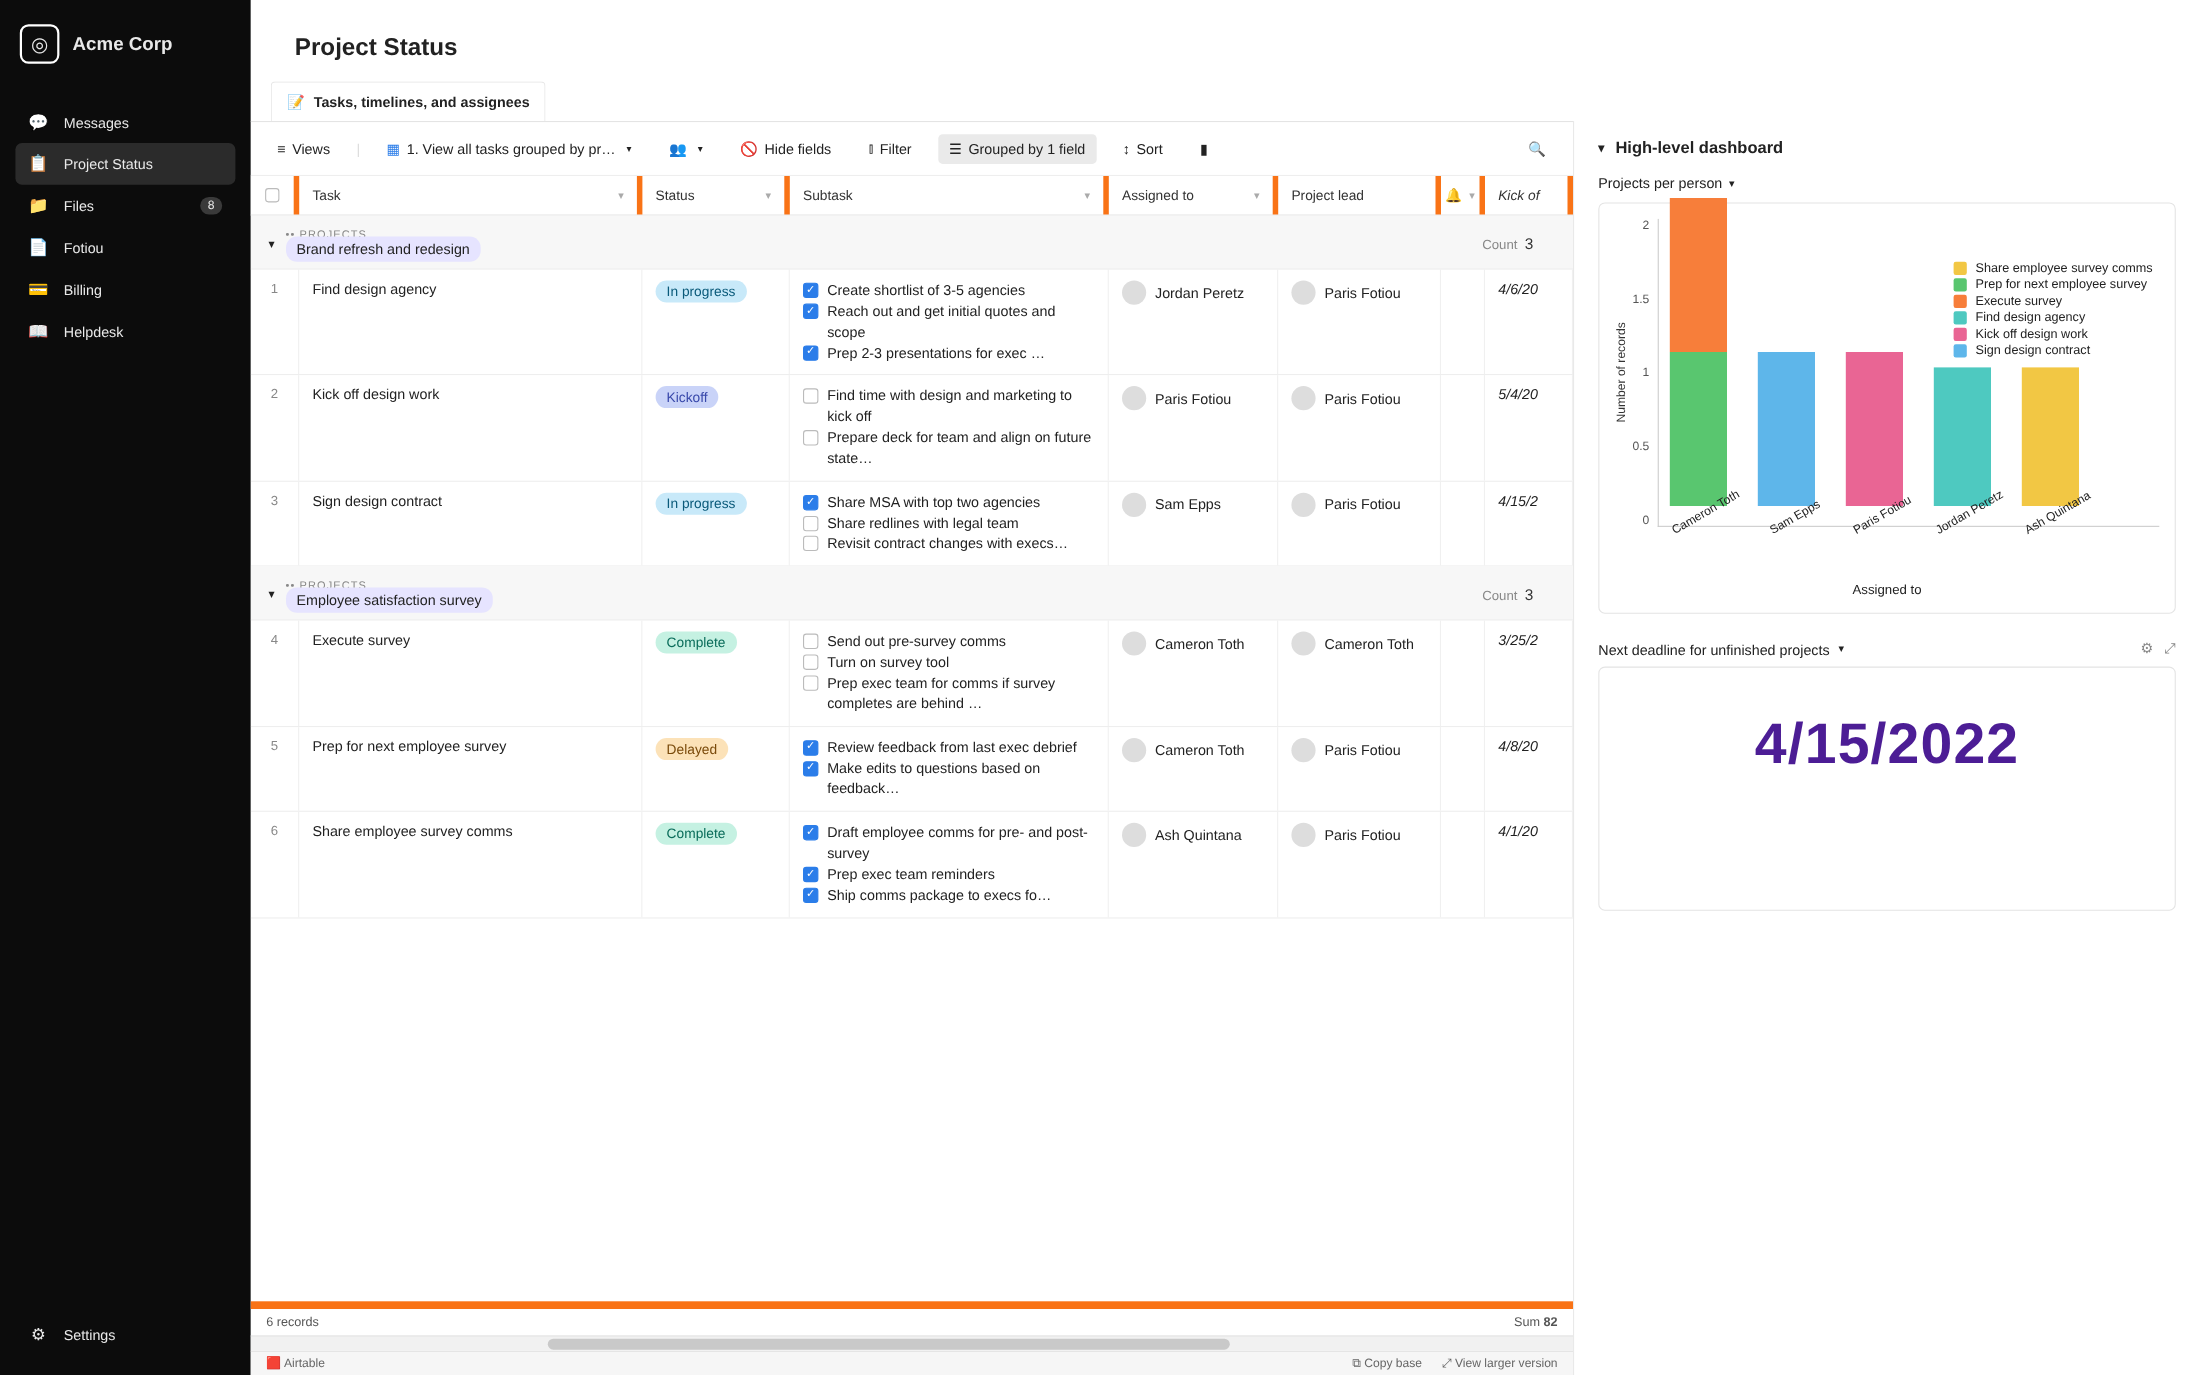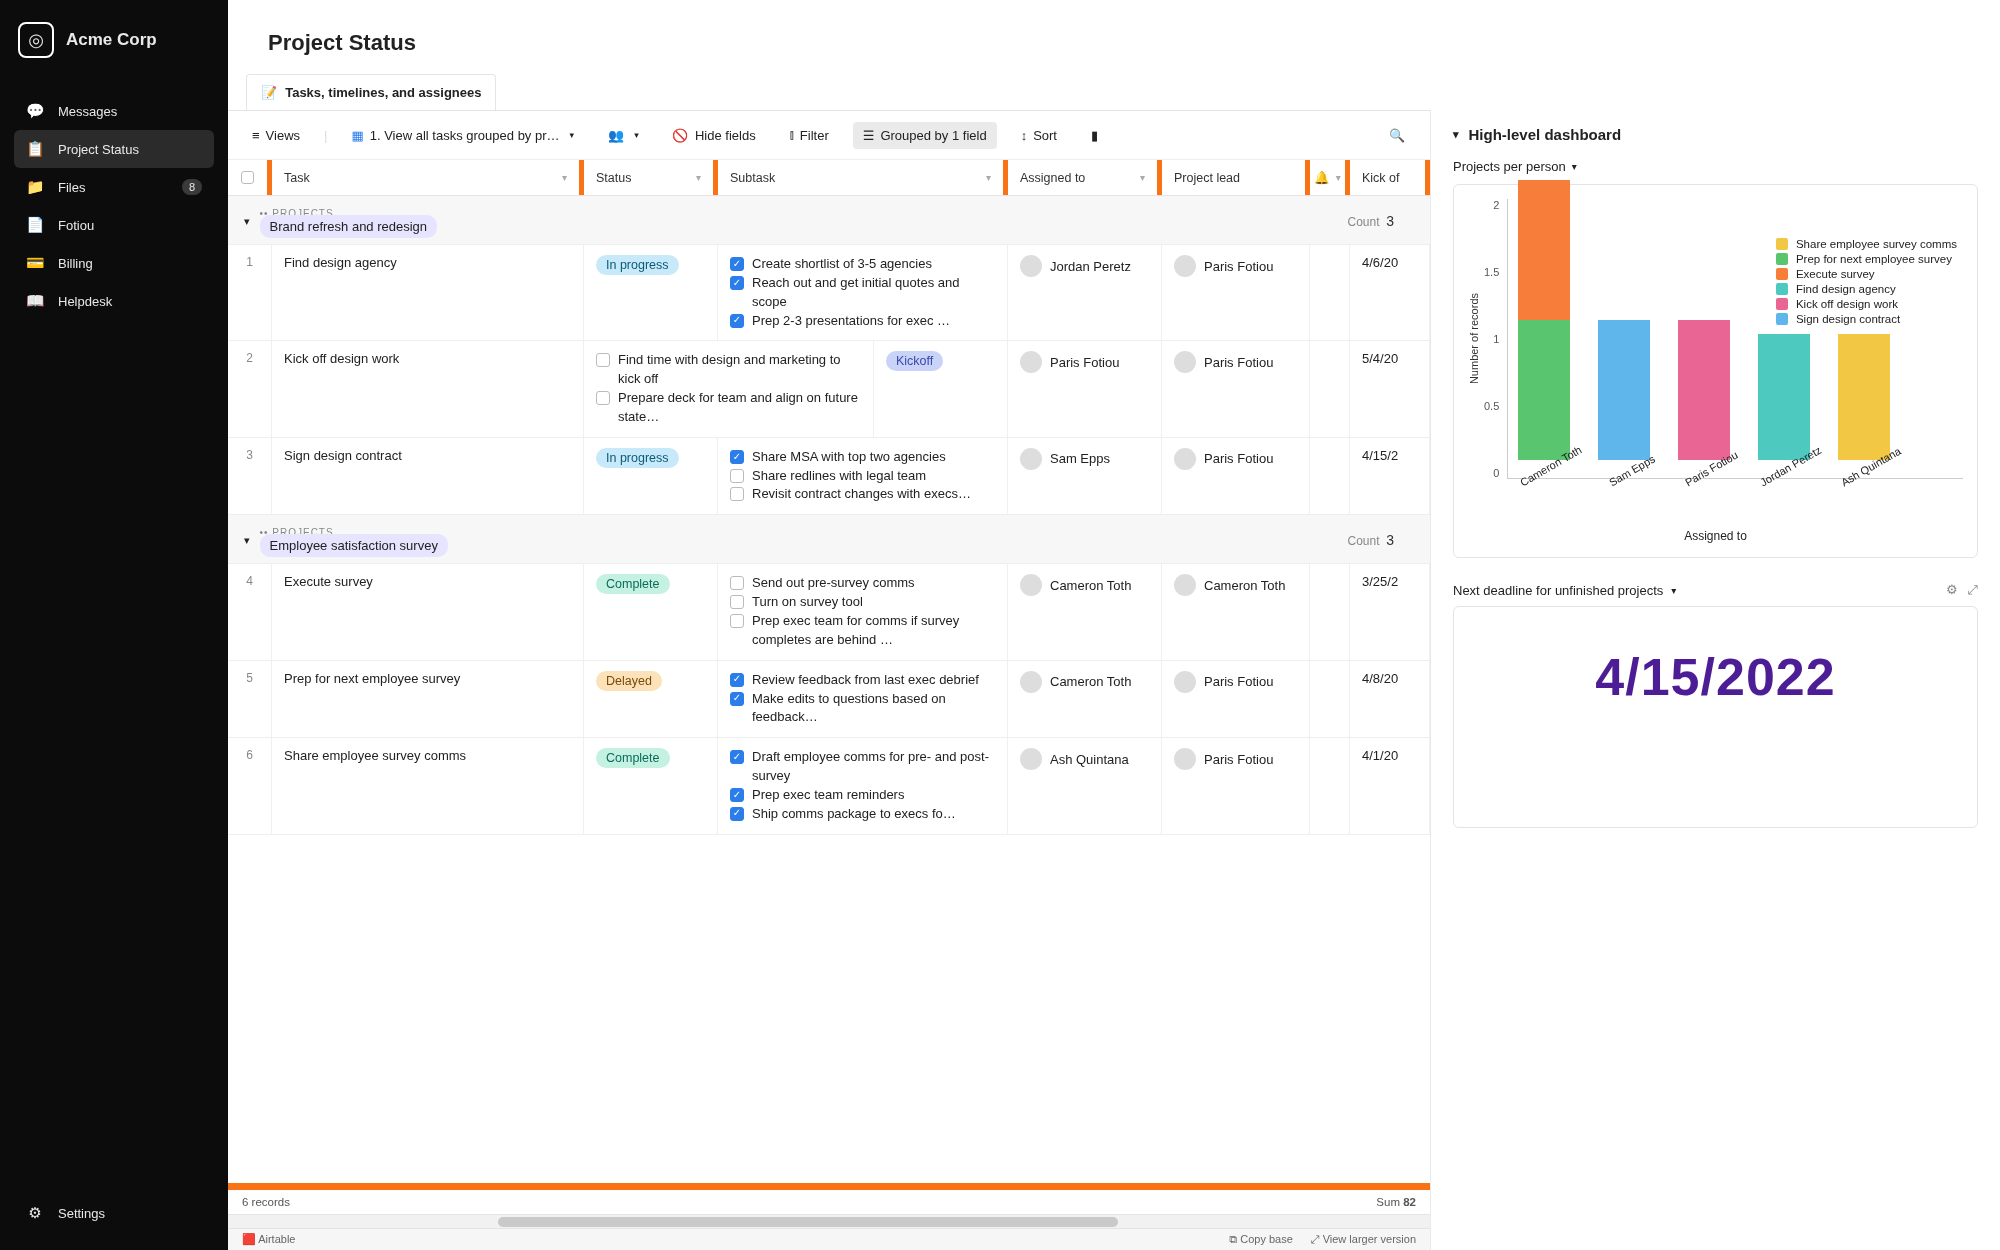--- a/index.html
+++ b/index.html
@@ -27,21 +27,21 @@
 .columns { display: flex; border-bottom: 1px solid #e4e4e4; background: #fff; font-size: 12.5px; color: #333; }
 .col { padding: 10px 12px; border-right: 5px solid #f97316; display: flex; align-items: center; gap: 6px; }
 .col .dd { margin-left: auto; color: #aaa; font-size: 10px; }
 .c-check { width: 44px; justify-content: center; }
 .c-task { width: 312px; }
 .c-status { width: 134px; }
 .c-sub { width: 290px; }
 .c-assign { width: 154px; }
 .c-lead { width: 148px; }
 .c-bell { width: 40px; justify-content: center; }
-.c-kick { width: 80px; }
+.c-kick { width: 80px; font-style: italic; }
 .grid-body { overflow-y: auto; flex: 1; font-size: 13px; }
 .group-hdr { display: flex; align-items: center; gap: 10px; padding: 12px 16px 10px; background: #f7f7f7; border-bottom: 1px solid #eee; }
 .group-label { font-size: 10px; letter-spacing: 1px; color: #888; }
 .group-pill { background: #e6e4ff; padding: 4px 10px; border-radius: 10px; font-size: 13px; font-weight: 500; }
 .group-count { color: #888; font-size: 12px; margin-left: auto; margin-right: 20px; }
 .row { display: flex; border-bottom: 1px solid #eee; }
 .cell { border-right: 1px solid #f0f0f0; padding: 10px 12px; }
 .c-check.cell { color: #888; font-size: 12px; text-align: center; }
 .status-pill { display: inline-block; padding: 3px 10px; border-radius: 10px; font-size: 12.5px; }
 .s-progress { background: #c8e9f9; color: #0a5a7a; }
@@ -241,31 +241,31 @@
                 <span class="avatar"></span>
                 <span>Paris Fotiou</span>
               </div>
             </div>
       <div class="cell c-bell"></div>
       <div class="cell c-kick">4/6/20</div>
           </div>
           <div class="row">
       <div class="cell c-check">2</div>
       <div class="cell c-task">Kick off design work</div>
+      <div class="cell c-status"><span class="status-pill s-kickoff">Kickoff</span></div>
       <div class="cell c-sub">
               <div class="sub-item">
                 <span class="cb "></span>
                 <span>Find time with design and marketing to kick off</span>
               </div>
               <div class="sub-item">
                 <span class="cb "></span>
                 <span>Prepare deck for team and align on future state…</span>
               </div>
             </div>
-      <div class="cell c-status"><span class="status-pill s-kickoff">Kickoff</span></div>
       <div class="cell c-assign">
               <div class="person">
                 <span class="avatar"></span>
                 <span>Paris Fotiou</span>
               </div>
             </div>
       <div class="cell c-lead">
               <div class="person">
                 <span class="avatar"></span>
                 <span>Paris Fotiou</span>

